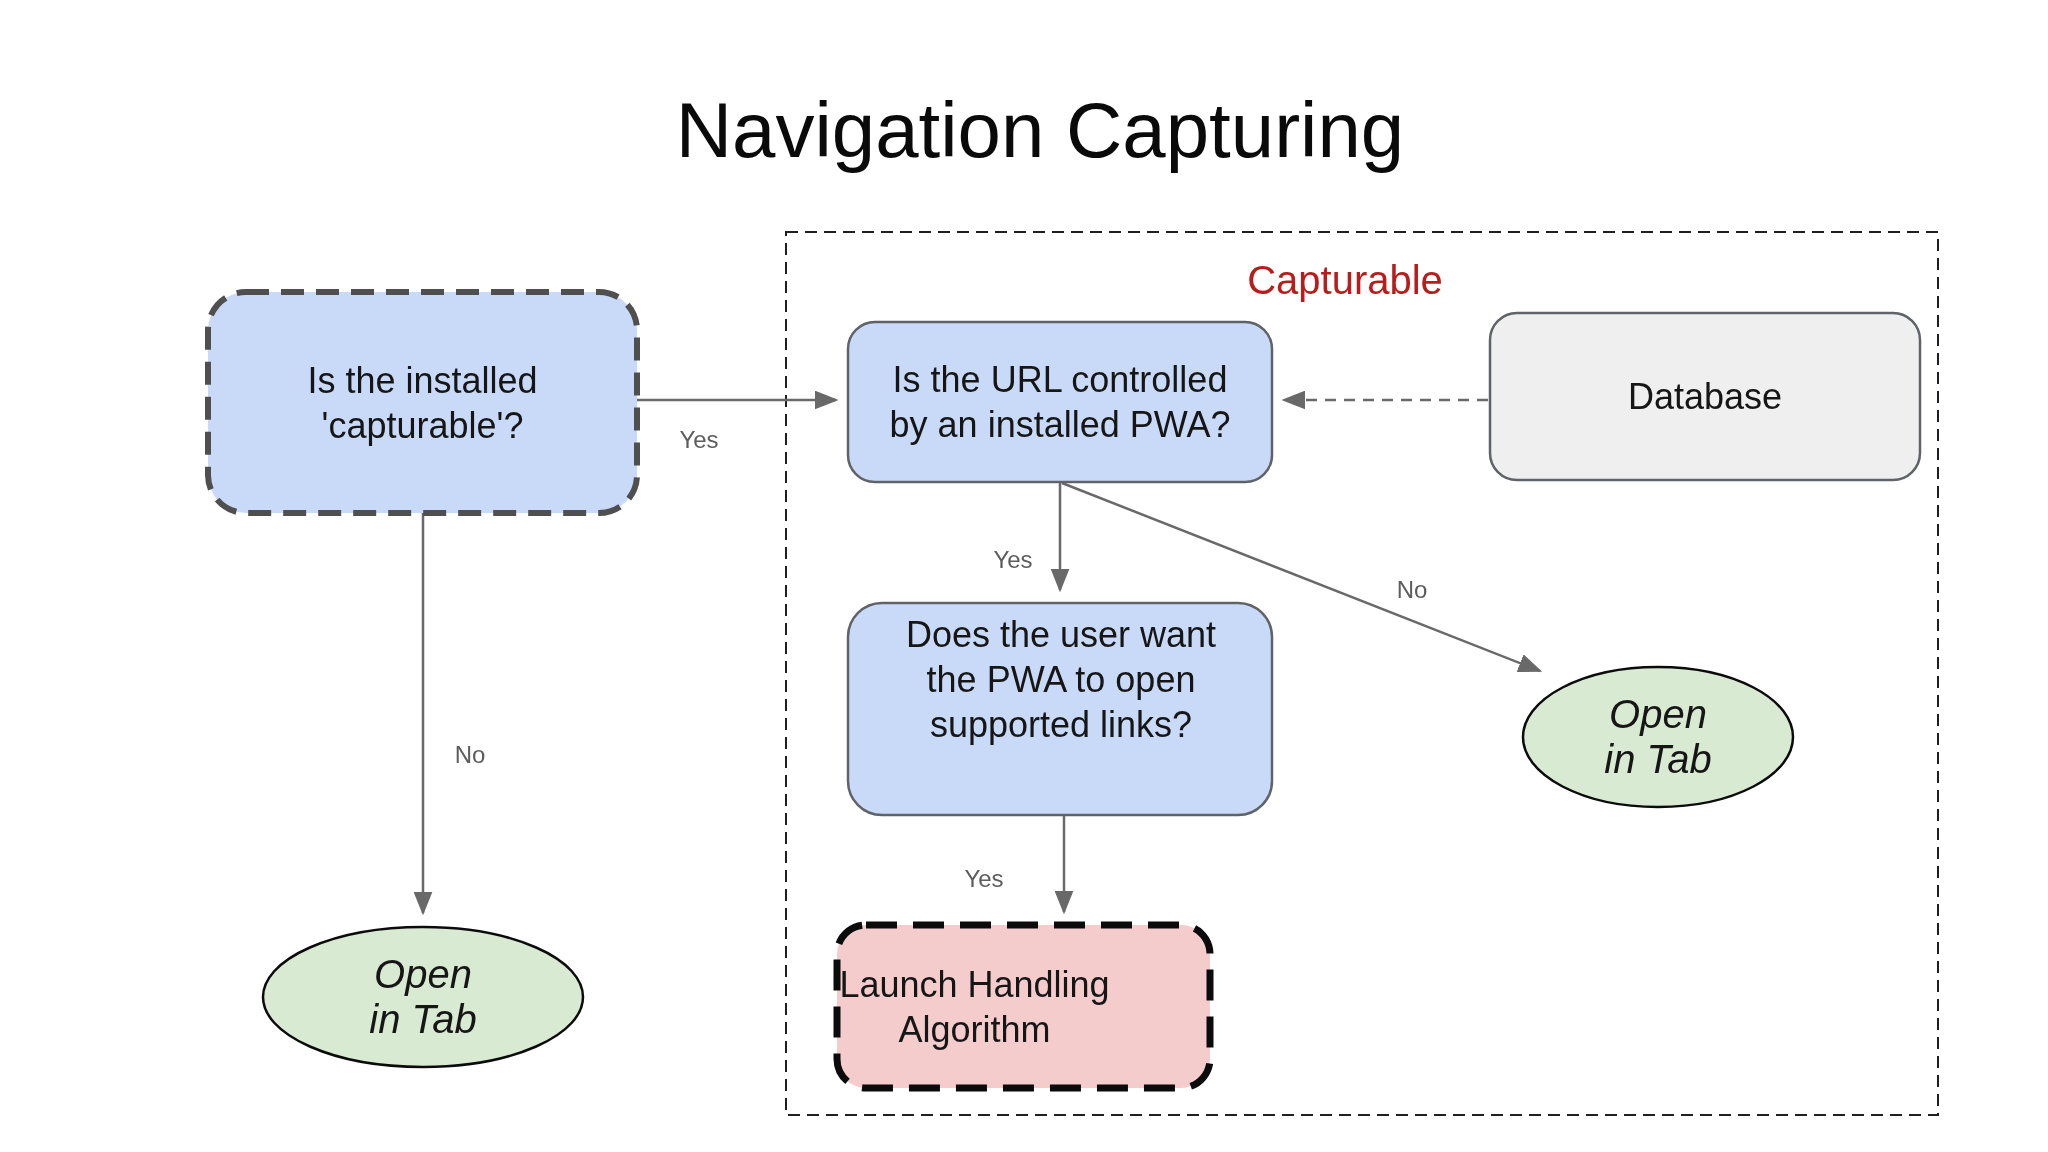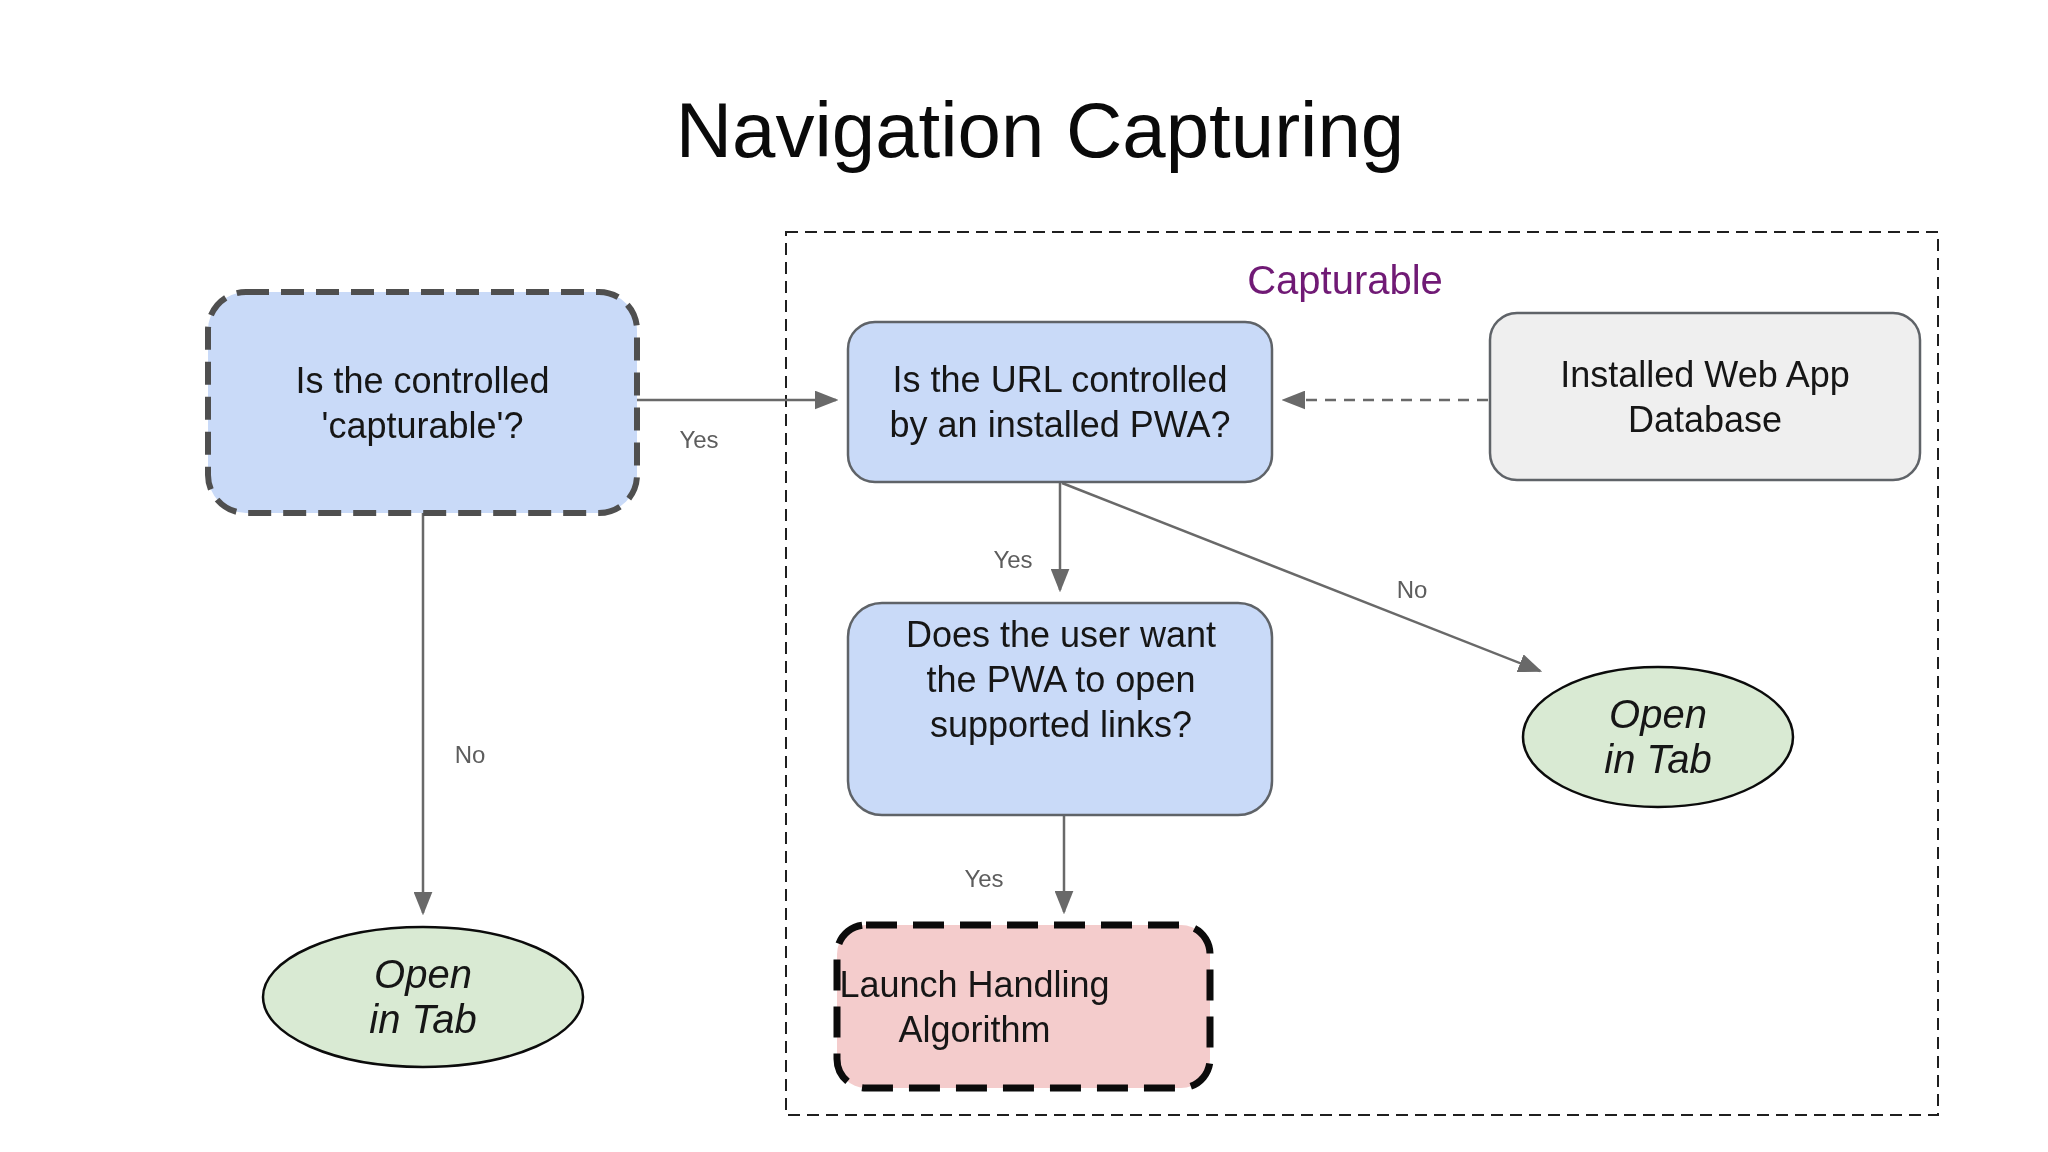--- a/index.html
+++ b/index.html
@@ -30,21 +30,21 @@
     color:#161616;
     font-size:36px;
     line-height:1.25;
     pointer-events:none;
   }
   .node-label.ellipse{font-size:40px;line-height:1.12;font-style:italic;}
   .group-label{
     position:absolute;
     text-align:center;
     font-size:40px;
-    color:#701a75;
+    color:#b91c1c;
     line-height:1;
   }
   .edge-label{
     position:absolute;
     transform:translate(-50%,-50%);
     font-size:24px;
     color:#5d5d5d;
     line-height:1;
     white-space:nowrap;
   }
@@ -77,31 +77,30 @@
     <rect x="1490" y="313" width="430" height="167" rx="27" fill="#efefef" stroke="#5f6368" stroke-width="2.5"></rect>
     <rect x="848" y="603" width="424" height="212" rx="34" fill="#c9daf8" stroke="#5f6368" stroke-width="2.5"></rect>
     <rect x="837" y="925" width="373" height="163" rx="29" fill="#f4cccc" stroke="#0b0b0b" stroke-width="7" stroke-dasharray="31 16"></rect>
     <ellipse cx="1658" cy="737" rx="135" ry="70" fill="#d9ead3" stroke="#0b0b0b" stroke-width="2.5"></ellipse>
     <ellipse cx="423" cy="997" rx="160" ry="70" fill="#d9ead3" stroke="#0b0b0b" stroke-width="2.5"></ellipse>
   </svg>
 
   <div class="group-label" style="left:1195px;top:260px;width:300px;">Capturable</div>
 
   <div class="node-label" style="left:208px;top:292px;width:429px;height:221px;">
-    <span>Is the controlled</span>
+    <span>Is the installed</span>
     <span>'capturable'?</span>
   </div>
 
   <div class="node-label" style="left:848px;top:322px;width:424px;height:160px;">
     <span>Is the URL controlled</span>
     <span>by an installed PWA?</span>
   </div>
 
   <div class="node-label" style="left:1490px;top:313px;width:430px;height:167px;">
-    <span>Installed Web App</span>
     <span>Database</span>
   </div>
 
   <div class="node-label" style="left:849px;top:603px;width:424px;height:152px;">
     <span>Does the user want</span>
     <span>the PWA to open</span>
     <span>supported links?</span>
   </div>
 
   <div class="node-label" style="left:788px;top:925px;width:373px;height:163px;">

